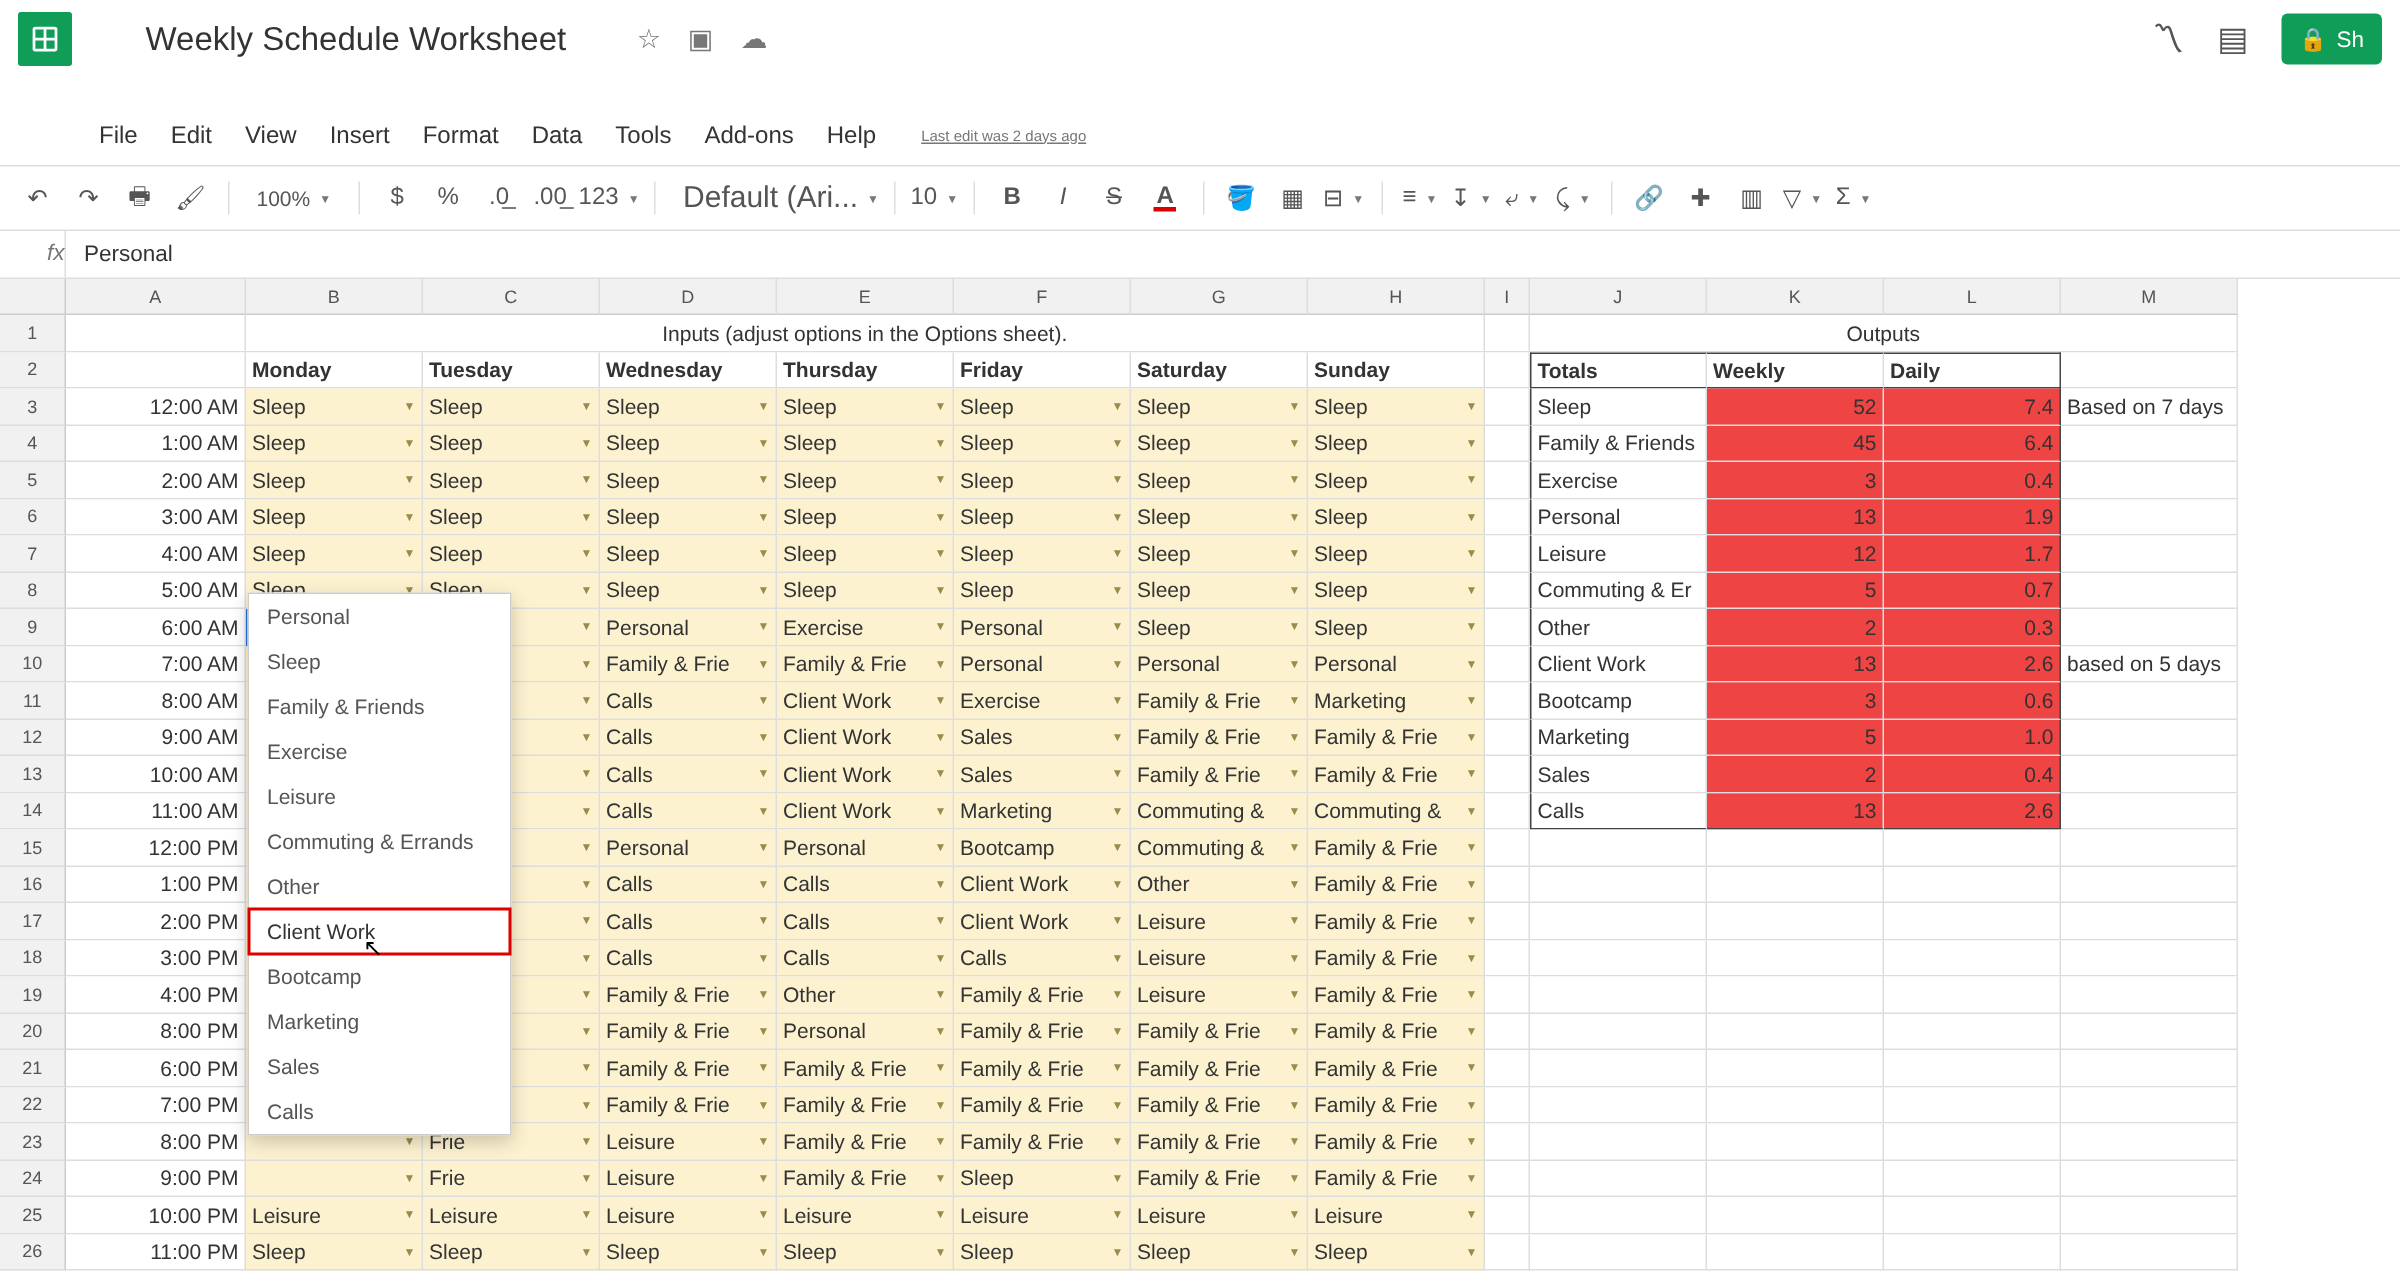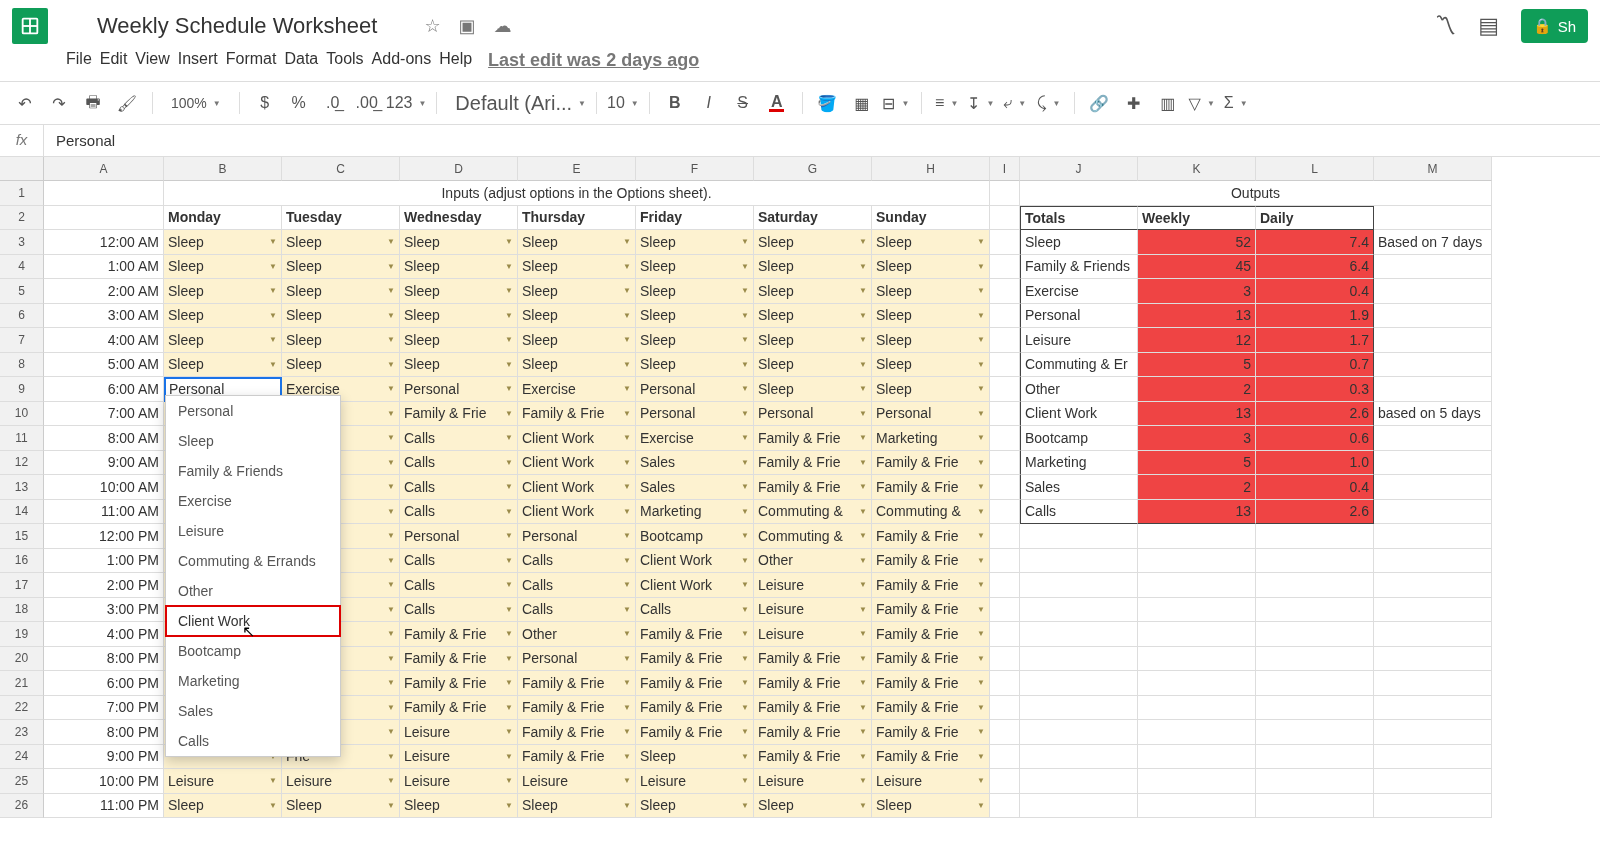--- a/index.html
+++ b/index.html
@@ -11,36 +11,36 @@
   .doc-icon svg { width: 22px; height: 22px; fill: #fff; }
   .doc-title { font-size: 22px; color: #333; padding-right: 10px; }
   .title-icons { display: flex; align-items: center; gap: 18px; color: #777; }
   .title-icons span { cursor: pointer; font-size: 18px; }
   .spacer { flex: 1; }
   .right-icons { display: flex; align-items: center; gap: 22px; color: #555; }
   .right-icons .ico { font-size: 22px; cursor: pointer; }
   .share-btn { background: #0f9d58; color: #fff; padding: 8px 12px; border-radius: 4px; display: flex; align-items: center; gap: 6px; font-size: 15px; font-weight: 500; }
   
   
-  .menubar { display: flex; align-items: flex-start; gap: 8px; padding: 6px 66px 10px; font-size: 16px; color: #333; }
+  .menubar { display: flex; align-items: center; gap: 22px; padding: 6px 66px 10px; font-size: 16px; color: #333; margin-top: 32px; }
   .menubar .menu-item { cursor: pointer; }
-  .last-edit { color: #777; text-decoration: underline; margin-left: 8px; font-size: 18px; font-weight: bold; }
+  .last-edit { color: #777; text-decoration: underline; margin-left: 8px; font-size: 10px; }
   
   
   .toolbar { display: flex; align-items: center; gap: 4px; padding: 4px 10px; border-top: 1px solid #ddd; border-bottom: 1px solid #ddd; height: 44px; }
   .tb { display: flex; align-items: center; justify-content: center; min-width: 30px; height: 30px; color: #555; cursor: pointer; font-size: 16px; }
   .tb.sep { border-left: 1px solid #ddd; width: 1px; min-width: 1px; margin: 0 6px; height: 22px; }
   .tb.zoom { font-size: 14px; padding: 0 8px; }
   .tb.dd::after { content: "▼"; font-size: 8px; margin-left: 6px; color: #777; }
   .tb.font { min-width: 100px; font-size: 20px; justify-content: flex-start; padding-left: 8px; }
   .underline-a { border-bottom: 3px solid #d00; padding: 0 2px; font-weight: bold; line-height: 14px; }
   
   
   .formulabar { display: flex; align-items: center; border-bottom: 1px solid #ddd; height: 32px; }
-  .fx { width: 44px; text-align: center; font-style: italic; color: #777; font-size: 15px; border-right: 1px solid #ddd; height: 100%; line-height: 30px; }
+  .fx { width: 44px; text-align: right; font-style: italic; color: #777; font-size: 15px; border-right: 1px solid #ddd; height: 100%; line-height: 30px; }
   .formula-input { flex: 1; padding: 0 12px; font-size: 15px; color: #333; }
   
   
   .grid { display: flex; height: calc(855px - 44px - 40px - 44px - 32px); overflow: hidden; }
   .row-headers { display: flex; flex-direction: column; }
   .corner { width: 44px; height: 24px; background: #f1f1f1; border-right: 1px solid #ccc; border-bottom: 1px solid #ccc; }
   .row-hdr { width: 44px; height: 24.5px; background: #f1f1f1; border-right: 1px solid #ccc; border-bottom: 1px solid #ddd; display: flex; align-items: center; justify-content: center; font-size: 12px; color: #555; }
   .cols { flex: 1; display: flex; flex-direction: column; overflow: hidden; }
   .col-hdr-row { display: flex; height: 24px; }
   .col-hdr { background: #f1f1f1; border-right: 1px solid #ddd; border-bottom: 1px solid #ccc; display: flex; align-items: center; justify-content: center; font-size: 12px; color: #555; }

